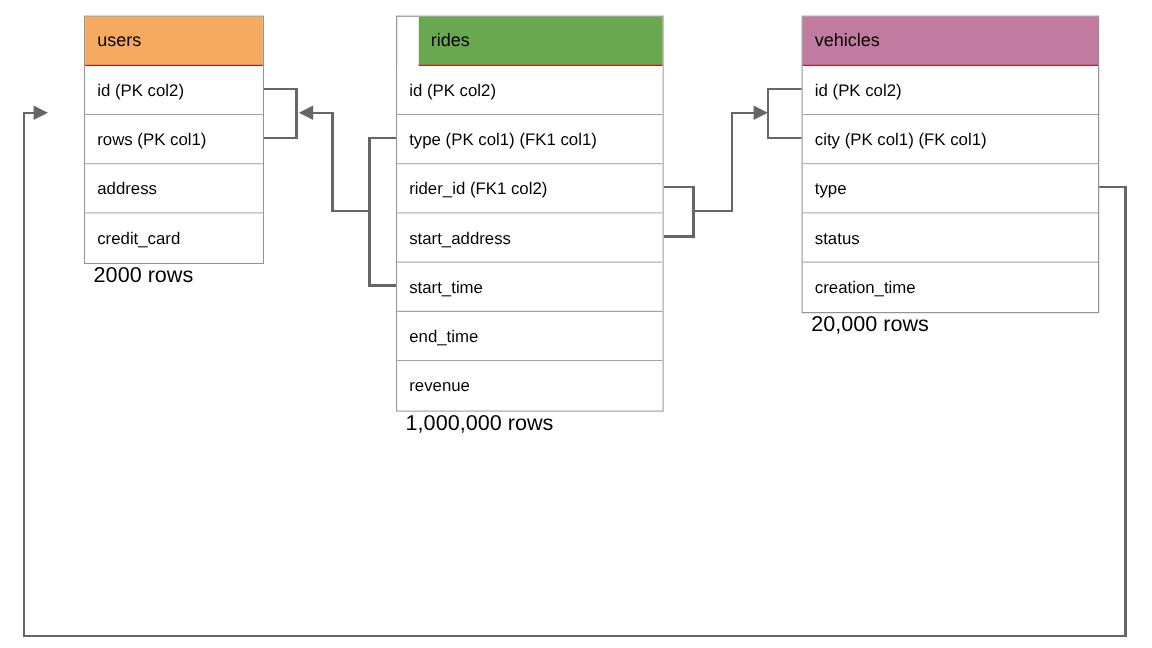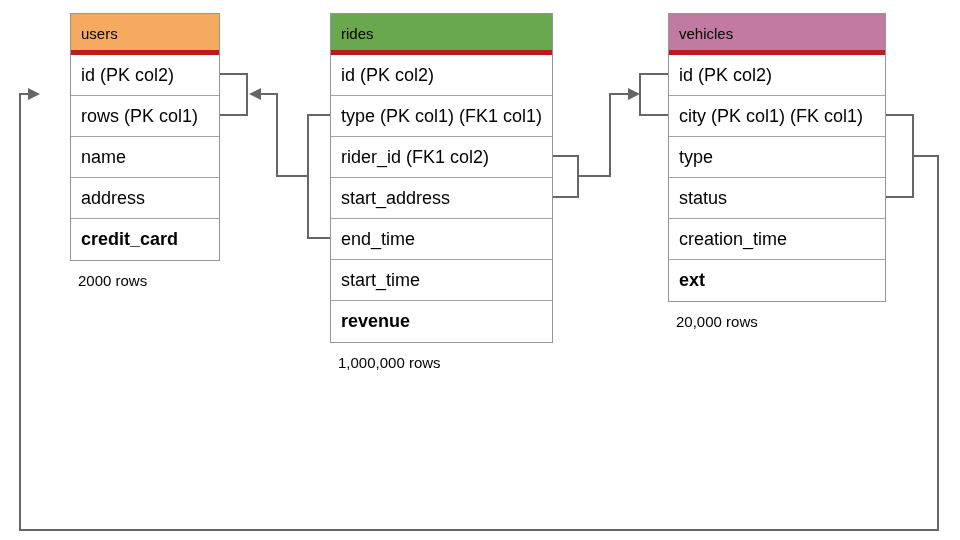--- a/index.html
+++ b/index.html
@@ -22,47 +22,47 @@
     position: absolute;
     background: #ffffff;
     border: 1px solid #949494;
     z-index: 2;
   }
   .db-table .thead {
     height: 41px;
     line-height: 40px;
     padding-left: 10px;
     font-size: 15px;
-    border-bottom: 5px solid #b91c1c;
+    border-bottom: 1px solid #b91c1c;
     white-space: nowrap;
   }
   .db-table .cell {
     height: 41px;
     line-height: 40px;
     padding-left: 10px;
-    font-size: 18px;
+    font-size: 14px;
     border-bottom: 1px solid #a3a3a3;
     background: #ffffff;
     white-space: nowrap;
   }
-  .db-table .cell:last-child { border-bottom: none; font-weight: bold; }
+  .db-table .cell:last-child { border-bottom: none; }
   .rowcount {
     position: absolute;
     left: 7px;
     top: 100%;
-    margin-top: 12px;
-    font-size: 15px;
+    margin-top: 0;
+    font-size: 18px;
     white-space: nowrap;
     text-align: right;
   }
 
   
   #table-users    { left: 70px;  top: 13px; width: 150px; }
   #table-rides    { left: 330px; top: 13px; width: 223px; }
-  #table-vehicles { left: 668px; top: 13px; width: 218px; }
+  #table-vehicles { left: 668px; top: 13px; width: 248px; }
 </style>
 </head>
 <body>
 
 <div id="diagram">
 
   <svg class="connectors" viewBox="0 0 960 540" shape-rendering="crispEdges">
     <g stroke="#666666" stroke-width="2" fill="none">
 
       <polyline points="220,74 247,74 247,115 220,115"></polyline>
@@ -81,47 +81,45 @@
       <polygon points="640,94 628,88 628,100"></polygon>
       <polygon points="40,94 28,88 28,100"></polygon>
     </g>
   </svg>
 
   <div class="db-table" id="table-users">
     <div class="thead" style="background: rgb(246, 170, 96);">users</div>
     <div class="rows">
         <div class="cell">id (PK col2)</div>
         <div class="cell">rows (PK col1)</div>
-        <div class="cell">name</div>
         <div class="cell">address</div>
         <div class="cell">credit_card</div>
       </div>
     <div class="rowcount">2000 rows</div>
   </div>
 
   <div class="db-table" id="table-rides">
-    <div class="thead" style="background: rgb(106, 168, 79);">rides</div>
+    <div class="thead" style="background: rgb(106, 168, 79); margin-left: 18px;">rides</div>
     <div class="rows">
         <div class="cell">id (PK col2)</div>
         <div class="cell">type (PK col1) (FK1 col1)</div>
         <div class="cell">rider_id (FK1 col2)</div>
         <div class="cell">start_address</div>
+        <div class="cell">start_time</div>
         <div class="cell">end_time</div>
-        <div class="cell">start_time</div>
         <div class="cell">revenue</div>
       </div>
     <div class="rowcount">1,000,000 rows</div>
   </div>
 
   <div class="db-table" id="table-vehicles">
     <div class="thead" style="background: rgb(194, 123, 160);">vehicles</div>
     <div class="rows">
         <div class="cell">id (PK col2)</div>
         <div class="cell">city (PK col1) (FK col1)</div>
         <div class="cell">type</div>
         <div class="cell">status</div>
         <div class="cell">creation_time</div>
-        <div class="cell">ext</div>
       </div>
     <div class="rowcount">20,000 rows</div>
   </div>
 
 </div>
 
 </body></html>

